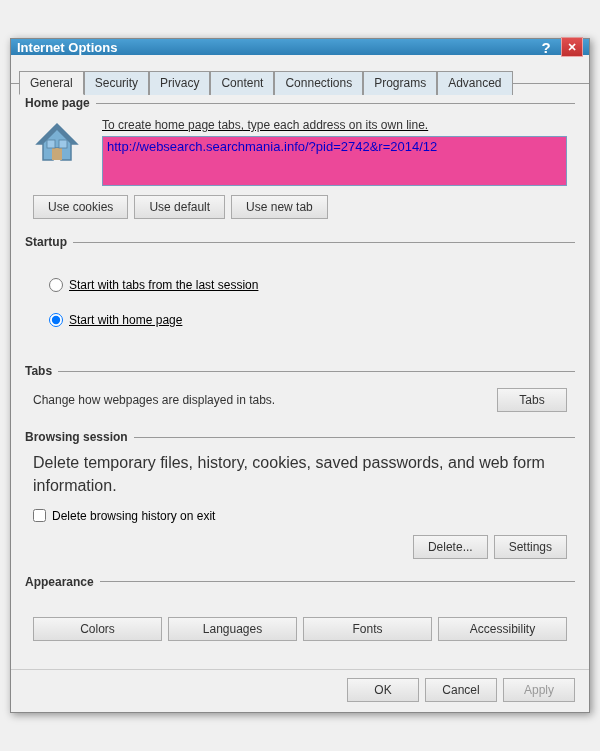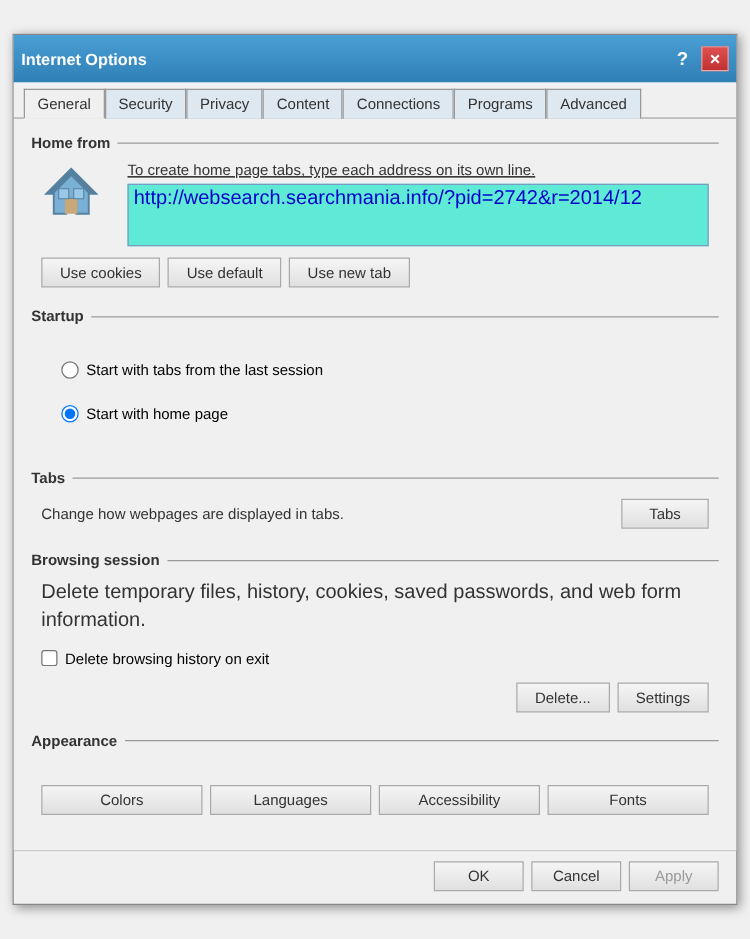--- a/index.html
+++ b/index.html
@@ -20,21 +20,21 @@
       border: 1px solid #888;
       box-shadow: 2px 2px 8px rgba(0,0,0,0.4);
     }
     .title-bar {
       background: linear-gradient(to bottom, #4a9fd4, #2e7fb5);
       color: white;
       display: flex;
       align-items: center;
       justify-content: space-between;
       padding: 4px 6px;
-      height: 38px;
+      height: 16px;
     }
     .title-bar-left {
       display: flex;
       align-items: center;
       gap: 6px;
     }
     .title-text {
       font-size: 13px;
       font-weight: 600;
       color: white;
@@ -83,21 +83,21 @@
     }
     .tab {
       padding: 4px 10px;
       border: 1px solid #999;
       border-bottom: none;
       background: #dde8f0;
       cursor: pointer;
       font-size: 12px;
       color: #333;
       position: relative;
-      top: 1px;
+      top: 12px;
     }
     .tab.active {
       background: #f0f0f0;
       border-bottom: 1px solid #f0f0f0;
       font-weight: 500;
       z-index: 1;
     }
     .content {
       padding: 12px 14px;
       background: #f0f0f0;
@@ -170,20 +170,21 @@
     .btn.disabled {
       color: #999;
       cursor: default;
     }
     .radio-row {
       display: flex;
       align-items: center;
       gap: 6px;
       margin: 21px 16px;
       font-size: 12px;
+      text-decoration: underline;
     }
     .radio-row input[type=radio] {
       width: 14px;
       height: 14px;
       cursor: pointer;
     }
     .tabs-row {
       display: flex;
       align-items: center;
       justify-content: space-between;
@@ -262,37 +263,37 @@
     <div class="tab">Privacy</div>
     <div class="tab">Content</div>
     <div class="tab">Connections</div>
     <div class="tab">Programs</div>
     <div class="tab">Advanced</div>
   </div>
 
   <div class="content">
 
     <div class="section">
-      <div class="section-label">Home from</div>
+      <div class="section-label">Home page</div>
       <div class="section-inner">
         <div class="home-page-row">
           <div>
             
             <svg class="house-svg" viewBox="0 0 48 48" xmlns="http://www.w3.org/2000/svg">
               <polygon points="24,6 4,26 10,26 10,42 20,42 20,30 28,30 28,42 38,42 38,26 44,26" fill="#7ab0d4" stroke="#5580a0" stroke-width="1.5"></polygon>
               <polygon points="24,6 4,26 10,26 24,12 38,26 44,26" fill="#5580a0"></polygon>
               <rect x="19" y="30" width="10" height="12" fill="#c8a878"></rect>
               <rect x="14" y="22" width="8" height="8" fill="#9cc8e8" stroke="#5580a0" stroke-width="0.8"></rect>
               <rect x="26" y="22" width="8" height="8" fill="#9cc8e8" stroke="#5580a0" stroke-width="0.8"></rect>
             </svg>
           </div>
           <div class="home-page-right">
             <div class="home-page-desc">To create home page tabs, type each address on its own line.</div>
             <div class="home-url-scroll">
-              <textarea spellcheck="false" style="color: rgb(0, 0, 204); font-size: 16px; padding: 2px 4px; width: 100%; height: 50px; border: 1px solid rgb(122, 156, 194); background: #5eead4; resize: none; outline: none; font-family: inherit;" value="http://websearch.searchmania.info/?pid=2742&amp;r=2014/12">http://websearch.searchmania.info/?pid=2742&amp;r=2014/12</textarea>
+              <textarea spellcheck="false" style="color: rgb(0, 0, 204); font-size: 13px; padding: 2px 4px; width: 100%; height: 50px; border: 1px solid rgb(122, 156, 194); background: #ec4899; resize: none; outline: none; font-family: inherit;" value="http://websearch.searchmania.info/?pid=2742&amp;r=2014/12">http://websearch.searchmania.info/?pid=2742&amp;r=2014/12</textarea>
             </div>
           </div>
         </div>
         <div class="home-btn-row">
           <button class="btn">Use cookies</button>
           <button class="btn">Use default</button>
           <button class="btn">Use new tab</button>
         </div>
       </div>
     </div>
@@ -335,22 +336,22 @@
         </div>
       </div>
     </div>
 
     <div class="section">
       <div class="section-label">Appearance</div>
       <div class="section-inner">
         <div class="appearance-btn-row">
           <button class="btn">Colors</button>
           <button class="btn">Languages</button>
+          <button class="btn">Fonts</button>
           <button class="btn">Accessibility</button>
-          <button class="btn">Fonts</button>
         </div>
       </div>
     </div>
 
   </div>
 
   <div class="dialog-footer">
     <button class="btn" style="min-width:72px;">OK</button>
     <button class="btn" style="min-width:72px;">Cancel</button>
     <button class="btn disabled" style="min-width:72px;">Apply</button>

